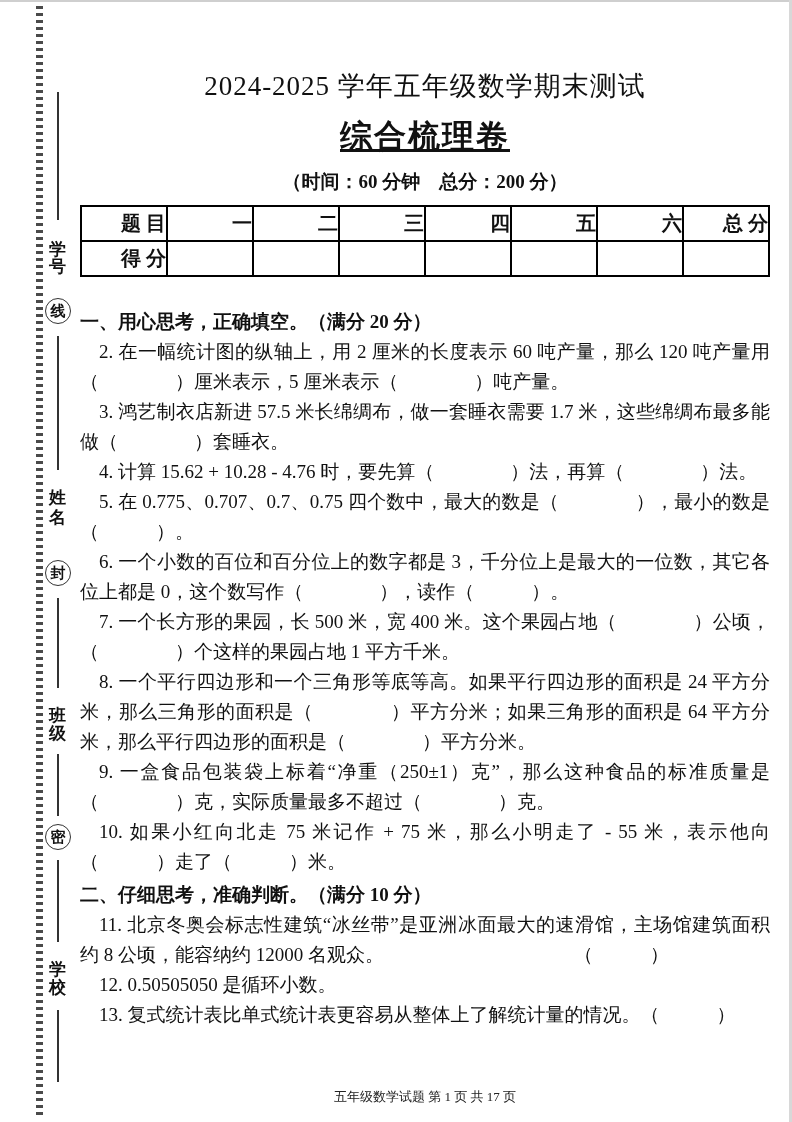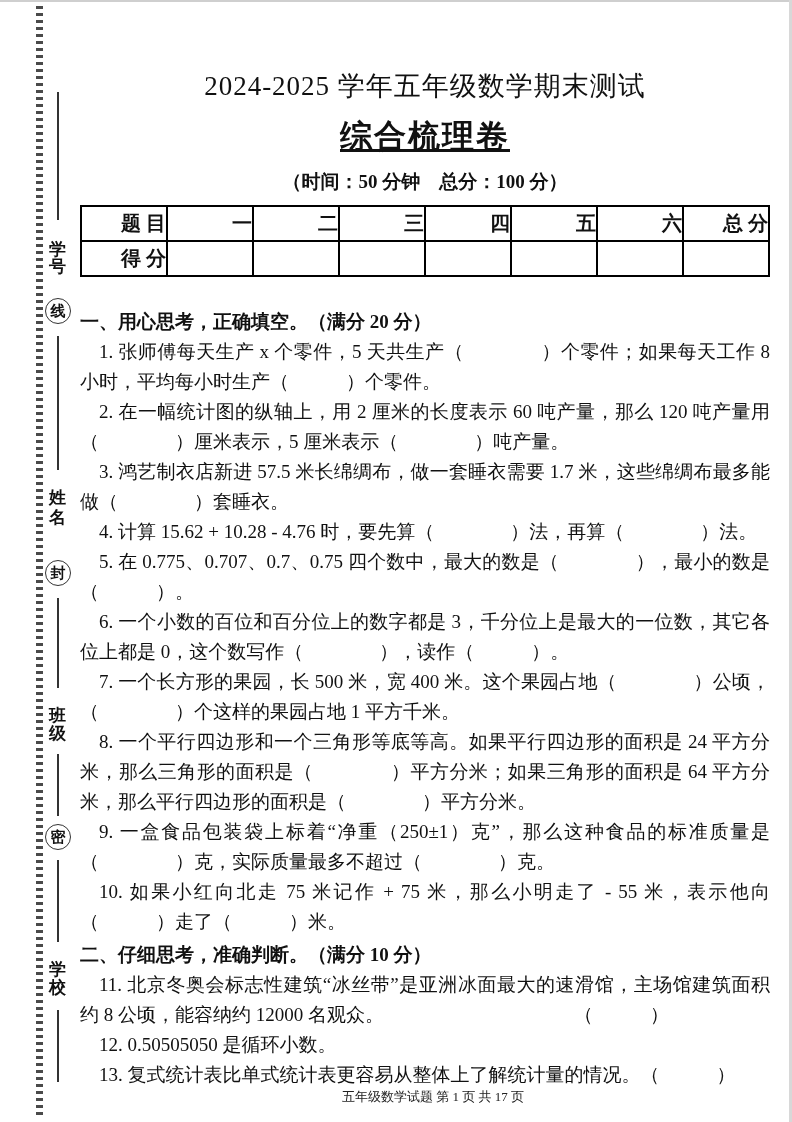--- a/index.html
+++ b/index.html
@@ -55,21 +55,21 @@
     border:2.2px solid #000;height:35px;text-align:right;
     font-size:20px;font-weight:bold;padding:0;
   }
 
   .body{margin-top:30px;font-size:19px;line-height:30px;text-align:justify;}
   .heading{font-weight:bold;}
   .heading-gap{margin-top:3px;}
   .question{text-indent:19px;}
 
   .footer{
-    position:absolute;bottom:16px;left:8px;width:100%;
+    position:absolute;bottom:16px;left:0;width:100%;
     text-align:center;font-size:13px;color:#222;
   }
 </style>
 </head>
 <body>
 
 <div class="edge-top"></div>
 <div class="edge-right"></div>
 
 <div class="seal-strip">
@@ -90,21 +90,21 @@
 
   <div class="sline sl5"></div>
   <div class="slabel slab4">学 校</div>
   <div class="sline sl6"></div>
 </div>
 
 <div class="content">
 
   <div class="title">2024-2025 学年五年级数学期末测试</div>
   <div class="title2">综合梳理卷</div>
-  <div class="subtitle">（时间：50 分钟　总分：100 分）</div>
+  <div class="subtitle">（时间：60 分钟　总分：200 分）</div>
 
   <table class="score-table">
     <tbody>
         <tr>
       <td>题 目</td>
       <td>一</td>
       <td>二</td>
       <td>三</td>
       <td>四</td>
       <td>五</td>
@@ -119,21 +119,20 @@
       <td></td>
       <td></td>
       <td></td>
       <td></td>
     </tr>
   </tbody>
     </table>
 
   <div class="body">
     <p class="heading">一、用心思考，正确填空。（满分 20 分）</p>
-    <p class="question">1. 张师傅每天生产 x 个零件，5 天共生产（　　　　）个零件；如果每天工作 8 小时，平均每小时生产（　　　）个零件。</p>
     <p class="question">2. 在一幅统计图的纵轴上，用 2 厘米的长度表示 60 吨产量，那么 120 吨产量用（　　　　）厘米表示，5 厘米表示（　　　　）吨产量。</p>
     <p class="question">3. 鸿艺制衣店新进 57.5 米长绵绸布，做一套睡衣需要 1.7 米，这些绵绸布最多能做（　　　　）套睡衣。</p>
     <p class="question">4. 计算 15.62 + 10.28 - 4.76 时，要先算（　　　　）法，再算（　　　　）法。</p>
     <p class="question">5. 在 0.775、0.707、0.7、0.75 四个数中，最大的数是（　　　　），最小的数是（　　　）。</p>
     <p class="question">6. 一个小数的百位和百分位上的数字都是 3，千分位上是最大的一位数，其它各位上都是 0，这个数写作（　　　　），读作（　　　）。</p>
     <p class="question">7. 一个长方形的果园，长 500 米，宽 400 米。这个果园占地（　　　　）公顷，（　　　　）个这样的果园占地 1 平方千米。</p>
     <p class="question">8. 一个平行四边形和一个三角形等底等高。如果平行四边形的面积是 24 平方分米，那么三角形的面积是（　　　　）平方分米；如果三角形的面积是 64 平方分米，那么平行四边形的面积是（　　　　）平方分米。</p>
     <p class="question">9. 一盒食品包装袋上标着“净重（250±1）克”，那么这种食品的标准质量是（　　　　）克，实际质量最多不超过（　　　　）克。</p>
     <p class="question">10. 如果小红向北走 75 米记作 + 75 米，那么小明走了 - 55 米，表示他向（　　　）走了（　　　）米。</p>
 

